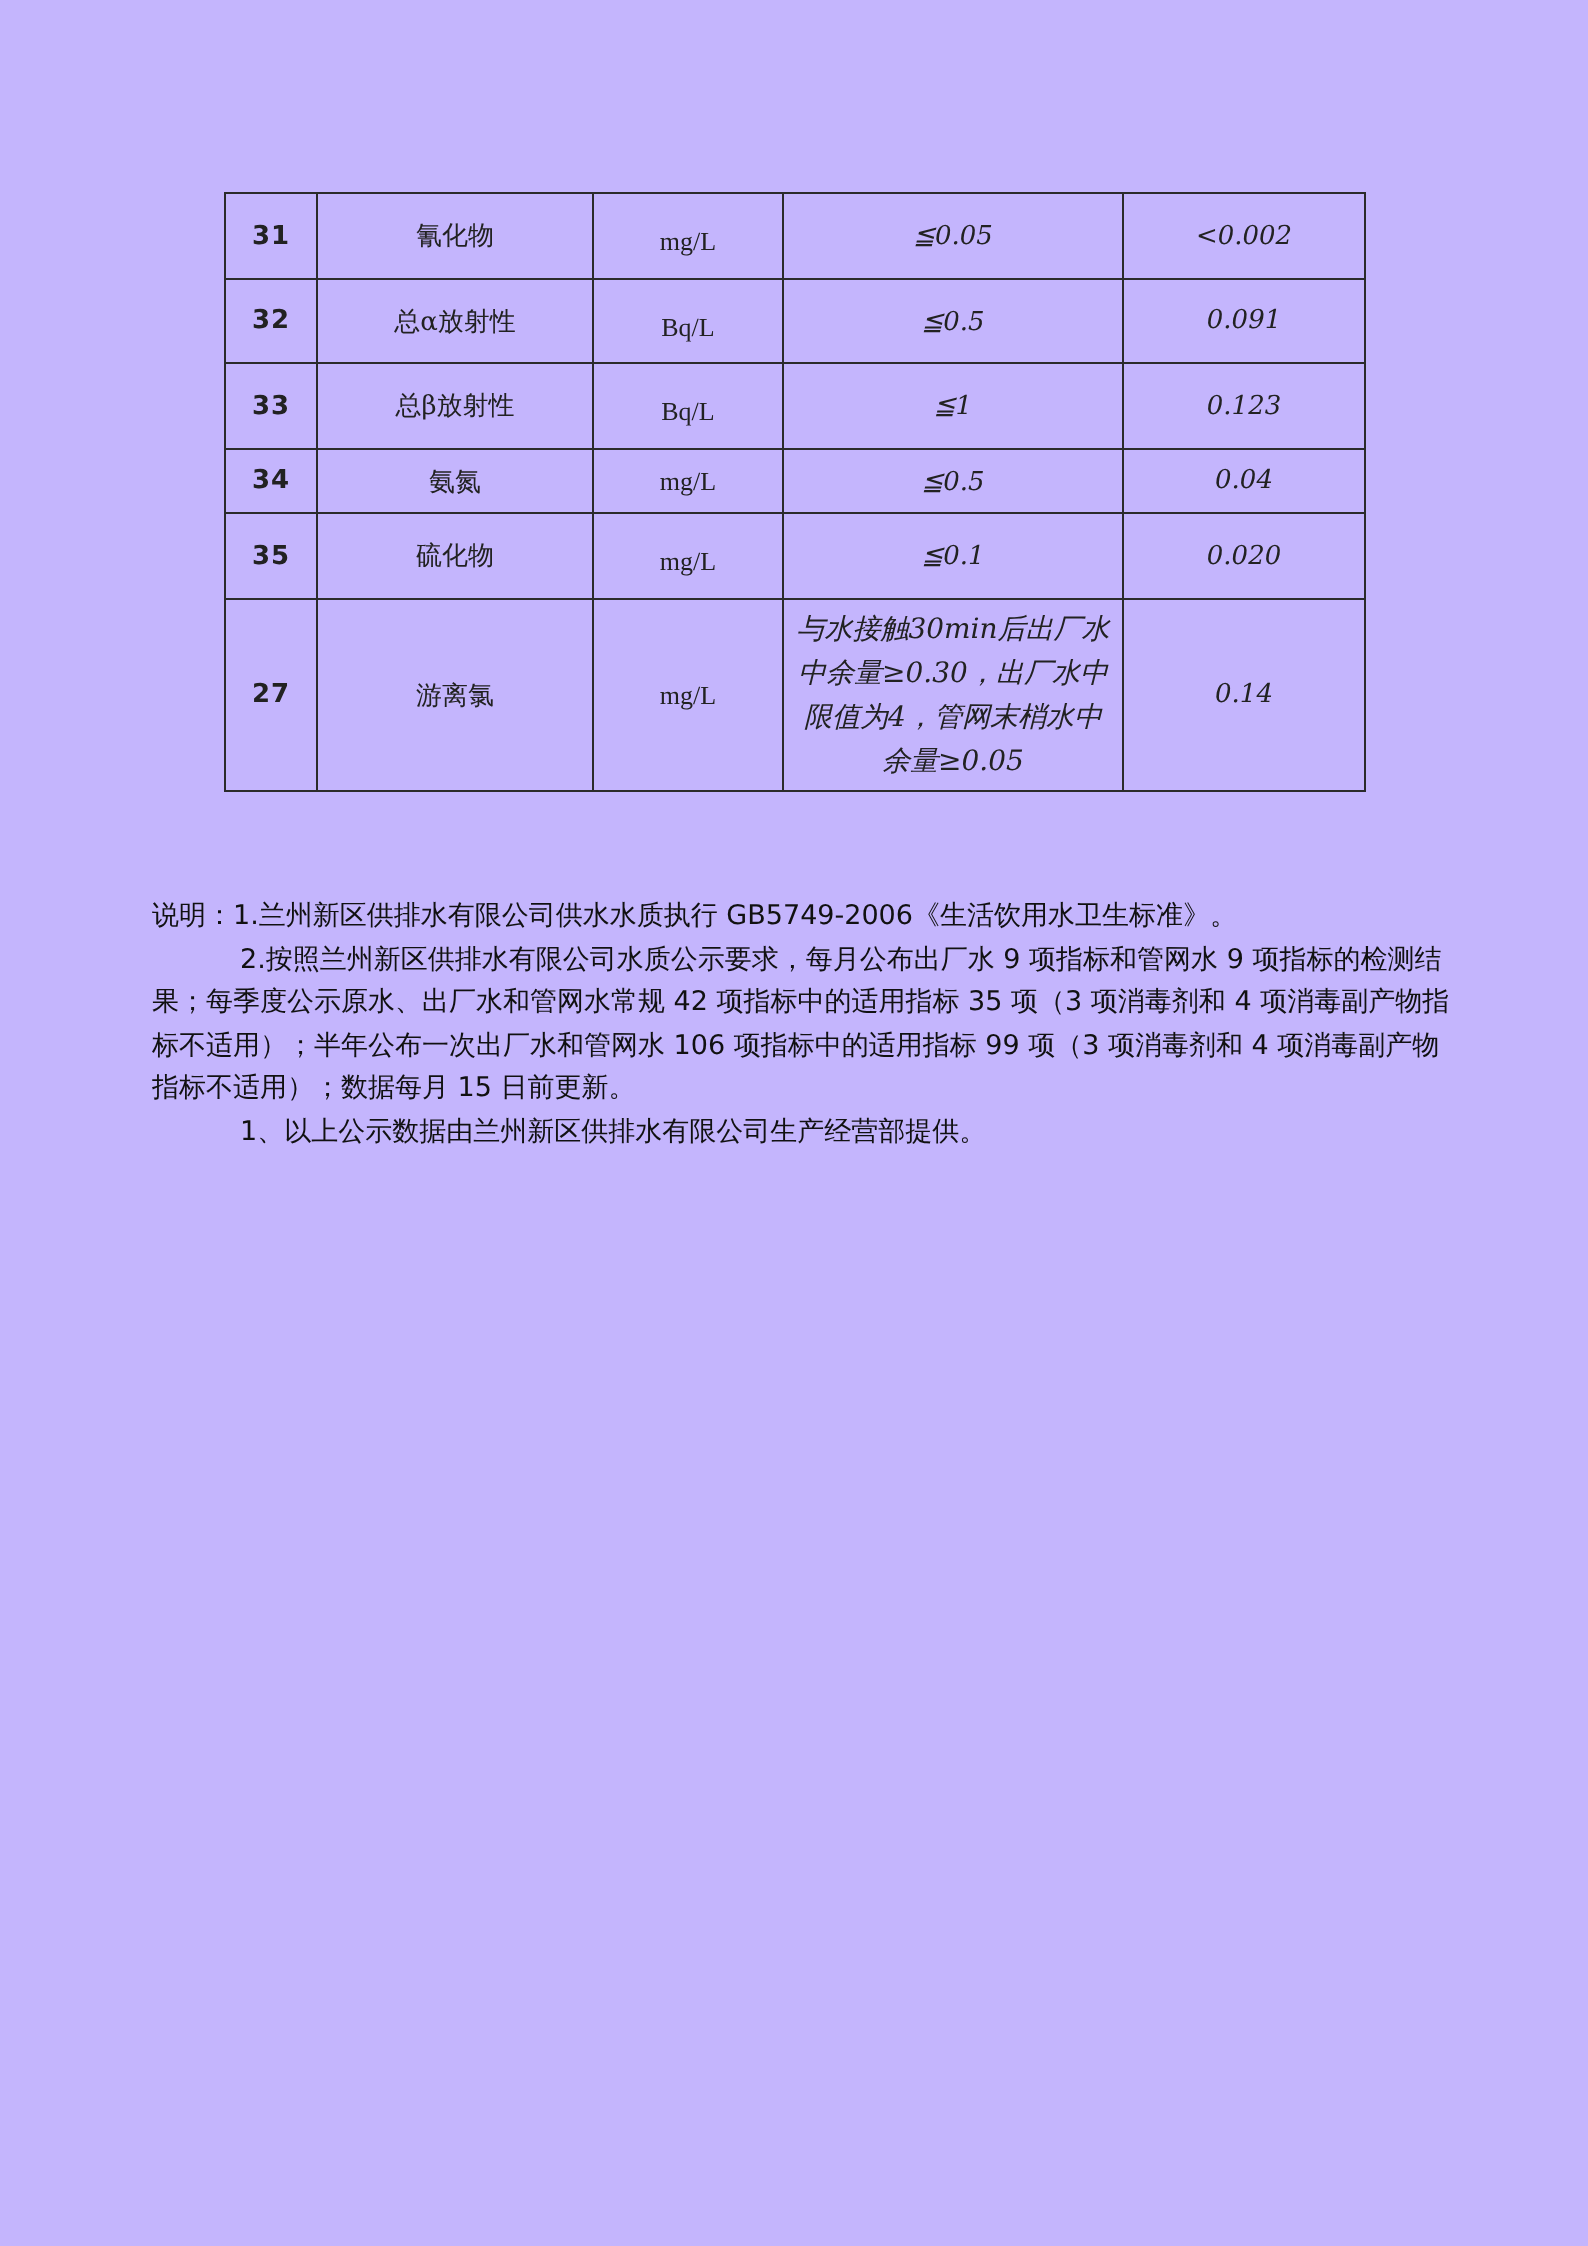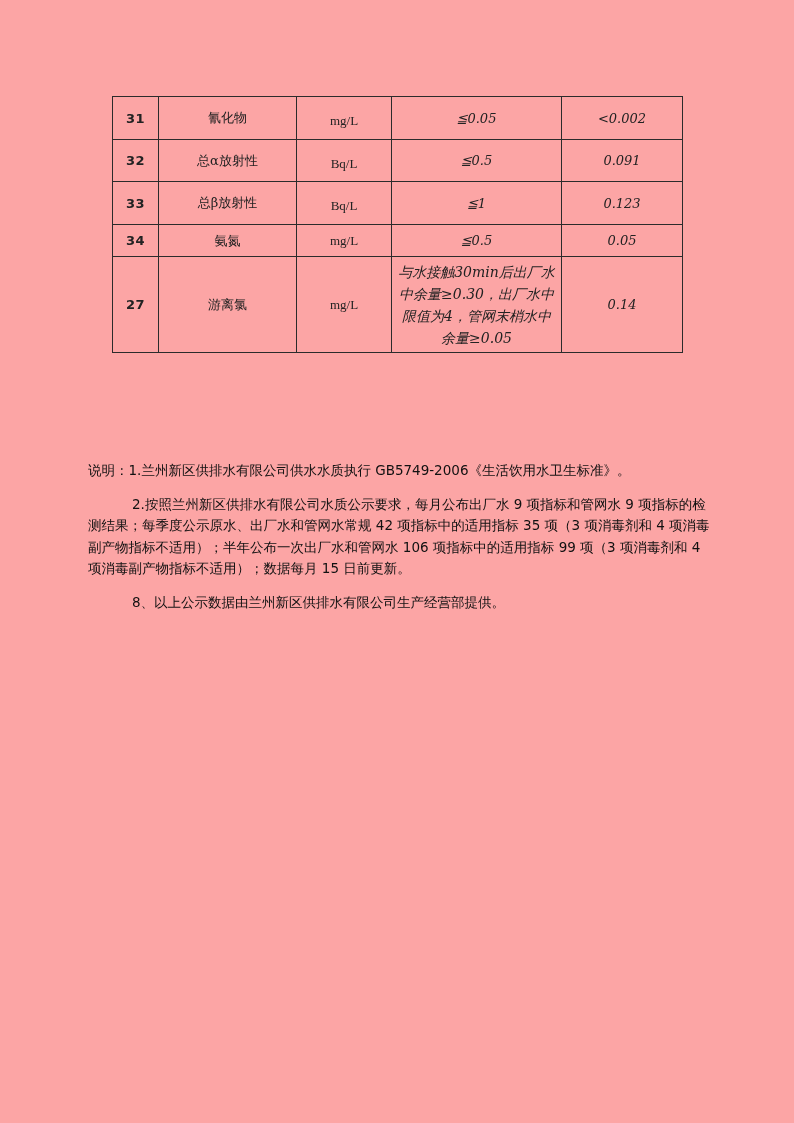--- a/index.html
+++ b/index.html
@@ -1,27 +1,27 @@
 <!DOCTYPE html>
 <html><head>
 <meta charset="utf-8">
 <style>
   html, body { margin: 0; padding: 0; background: #ffffff; }
   body { width: 794px; height: 1123px; position: relative; overflow: hidden; font-family: "DejaVu Serif", "Liberation Serif", serif; color: #1a1a1a; }
-  .page { position: absolute; left: 0; top: 0; width: 794px; height: 1123px; background: #fca5a5; }
+  .page { position: absolute; left: 0; top: 0; width: 794px; height: 1123px; background: #c4b5fd; }
   table.wq { position: absolute; left: 112px; top: 96px; border-collapse: collapse; table-layout: fixed; width: 570px; }
   table.wq td { border: 1.3px solid #2b2b2b; text-align: center; vertical-align: middle; font-size: 13px; padding: 0; color: #222; }
   td.num { font-family: "DejaVu Sans", sans-serif; font-weight: bold; font-size: 13px; letter-spacing: 0.5px; }
   td.unit-top { vertical-align: top; padding-top: 6px !important; font-family: "Liberation Serif", serif; font-size: 13px; }
   td.unit-mid { font-family: "Liberation Serif", serif; font-size: 13px; }
   td.name { font-size: 13px; }
   td.val, td.lim { font-size: 13px; font-style: italic; }
   .lim-multi { line-height: 22px; font-size: 14px; }
   .notes { position: absolute; left: 76px; top: 448px; width: 650px; font-family: "DejaVu Sans", "Liberation Sans", sans-serif; font-size: 13.5px; line-height: 21.5px; color: #111; }
-  .notes p { margin: 12px; }
+  .notes p { margin: 0; }
   .indent { text-indent: 44px; }
 </style>
 </head>
 <body>
 
 <div class="page">
   <table class="wq">
     <colgroup>
       <col style="width:46px">
       <col style="width:138px">
@@ -49,35 +49,42 @@
       <td class="name">总β放射性</td>
       <td class="unit-top">Bq/L</td>
       <td class="lim">≦1</td>
       <td class="val">0.123</td>
     </tr>
     <tr style="height:32px">
       <td class="num">34</td>
       <td class="name">氨氮</td>
       <td class="unit-mid">mg/L</td>
       <td class="lim">≦0.5</td>
-      <td class="val">0.05</td>
+      <td class="val">0.04</td>
+    </tr>
+    <tr style="height:43px">
+      <td class="num">35</td>
+      <td class="name">硫化物</td>
+      <td class="unit-top">mg/L</td>
+      <td class="lim">≦0.1</td>
+      <td class="val">0.020</td>
     </tr>
     <tr style="height:96px">
       <td class="num">27</td>
       <td class="name">游离氯</td>
       <td class="unit-mid">mg/L</td>
       <td class="lim">
         <div class="lim-multi">与水接触30min后出厂水</div>
         <div class="lim-multi">中余量≥0.30，出厂水中</div>
         <div class="lim-multi">限值为4，管网末梢水中</div>
         <div class="lim-multi">余量≥0.05</div>
       </td>
       <td class="val">0.14</td>
     </tr>
   </tbody>
     </table>
 
   <div class="notes">
     <p>说明：1.兰州新区供排水有限公司供水水质执行 GB5749-2006《生活饮用水卫生标准》。</p>
     <p class="indent">2.按照兰州新区供排水有限公司水质公示要求，每月公布出厂水 9 项指标和管网水 9 项指标的检测结果；每季度公示原水、出厂水和管网水常规 42 项指标中的适用指标 35 项（3 项消毒剂和 4 项消毒副产物指标不适用）；半年公布一次出厂水和管网水 106 项指标中的适用指标 99 项（3 项消毒剂和 4 项消毒副产物指标不适用）；数据每月 15 日前更新。</p>
-    <p class="indent">8、以上公示数据由兰州新区供排水有限公司生产经营部提供。</p>
+    <p class="indent">1、以上公示数据由兰州新区供排水有限公司生产经营部提供。</p>
   </div>
 </div>
 
 </body></html>

